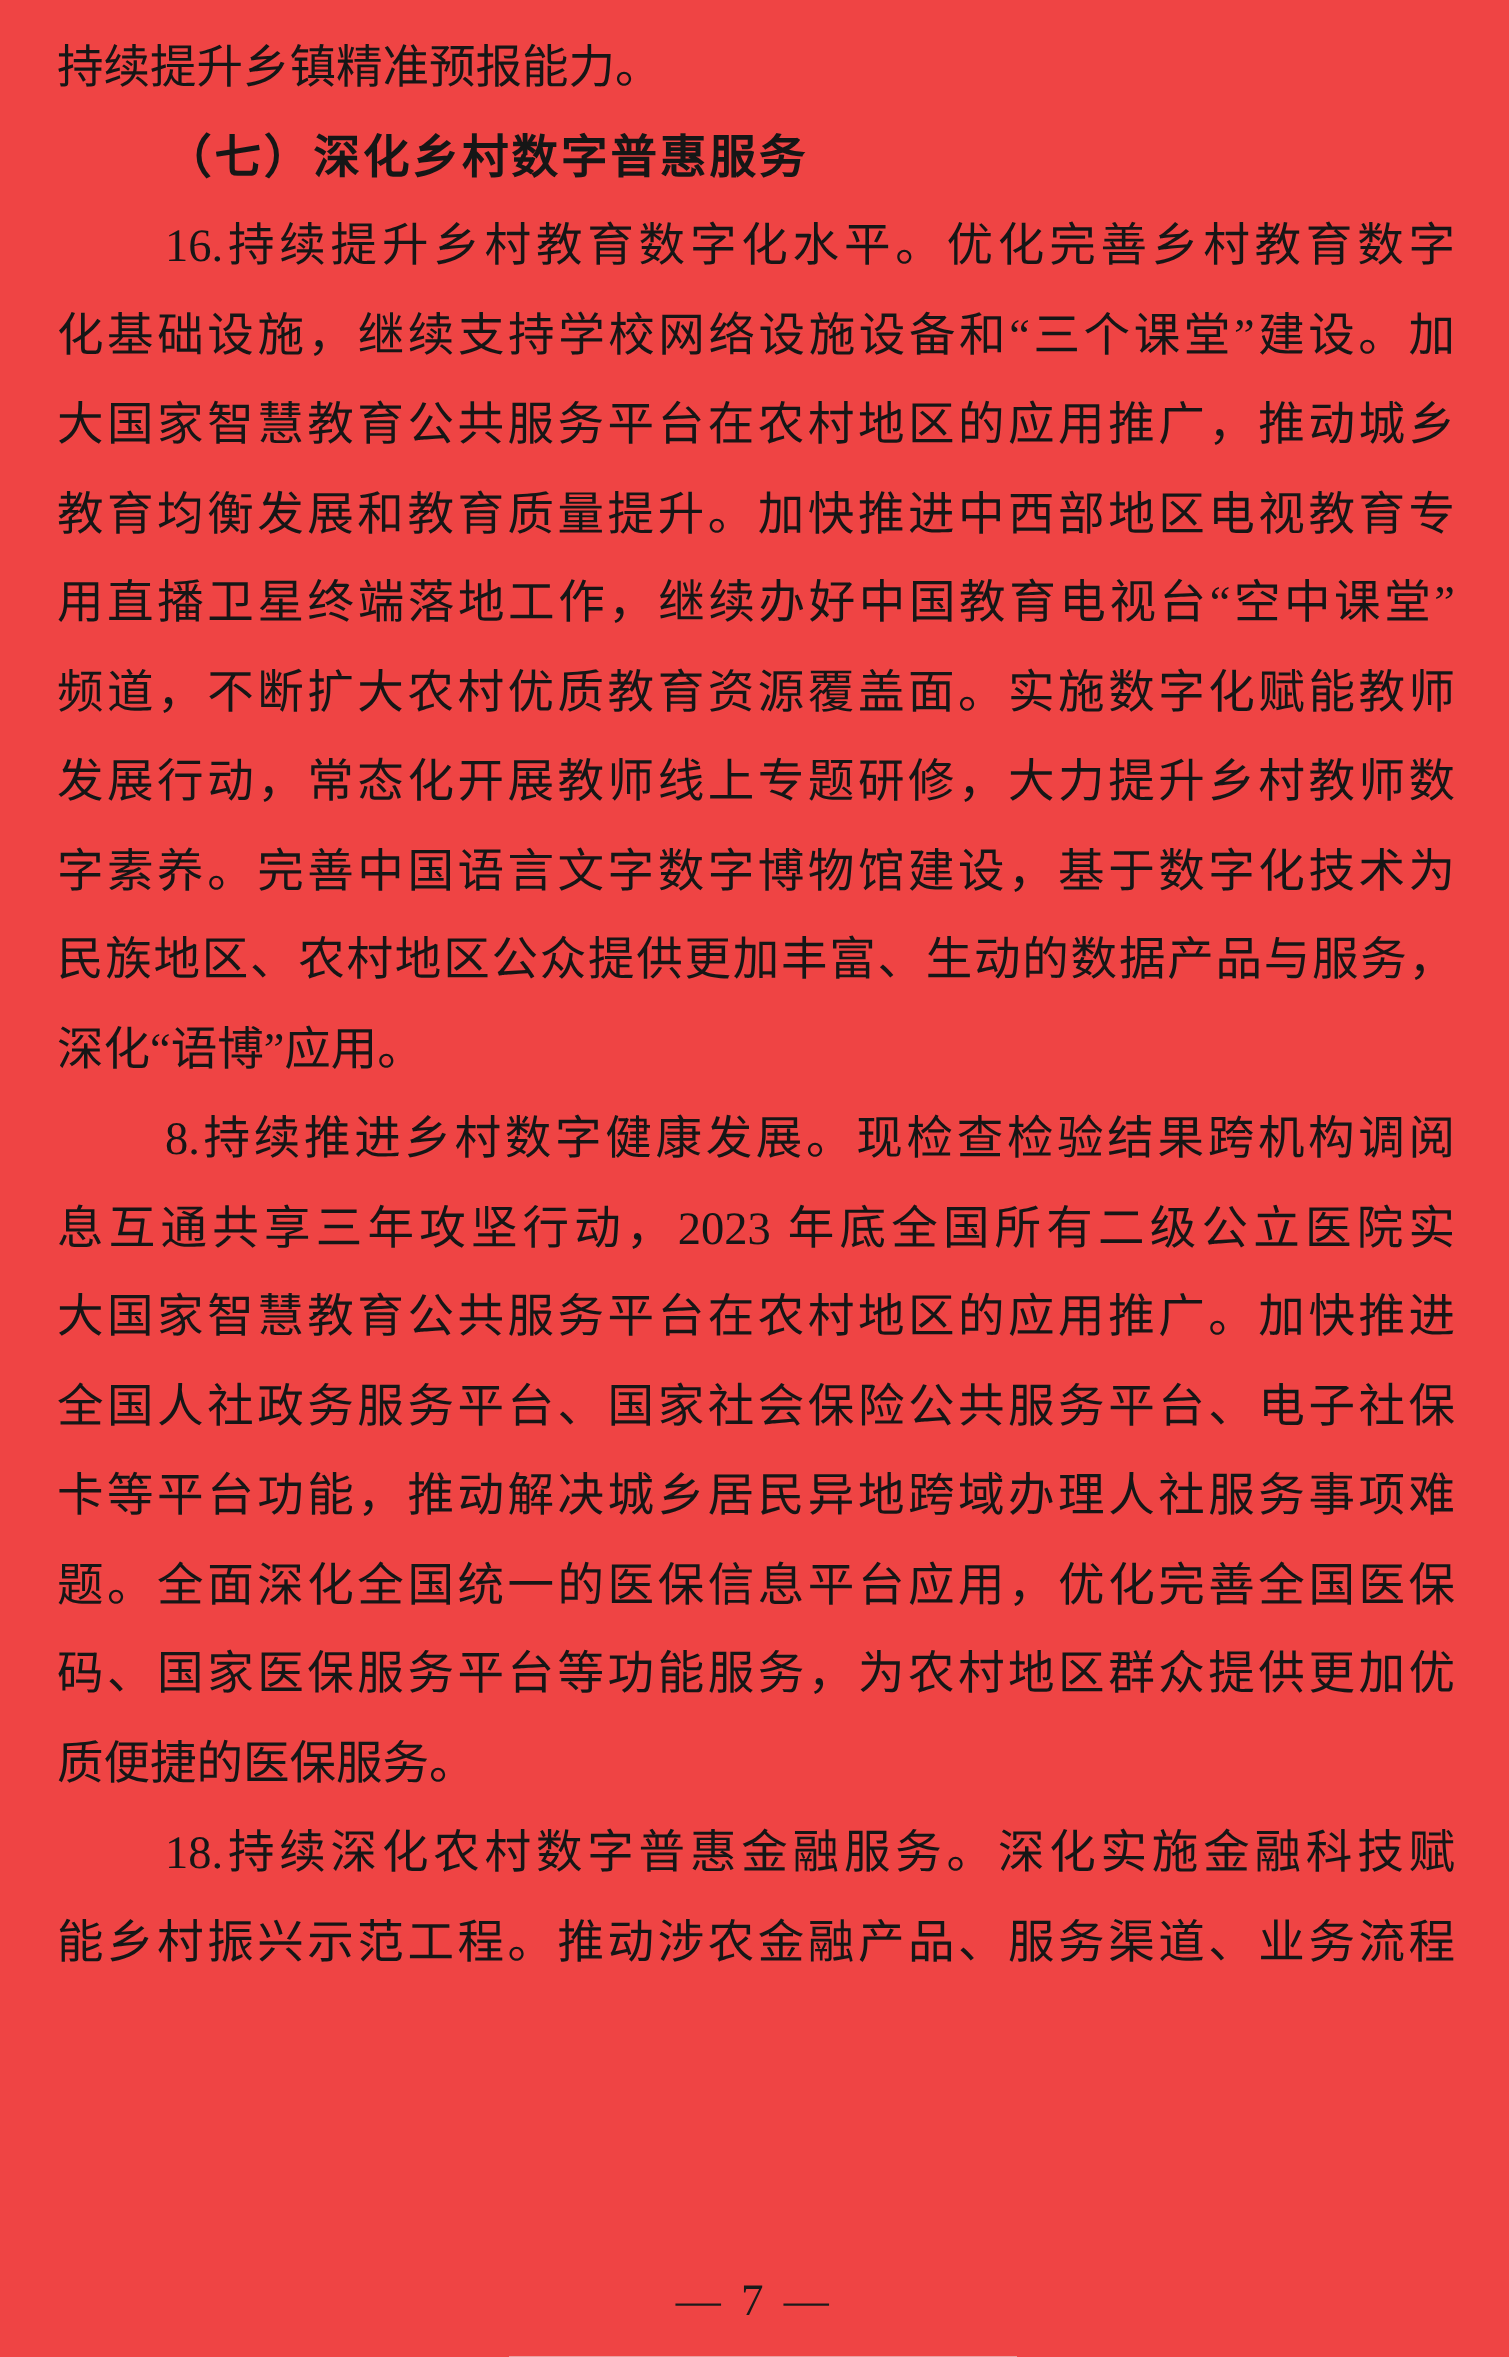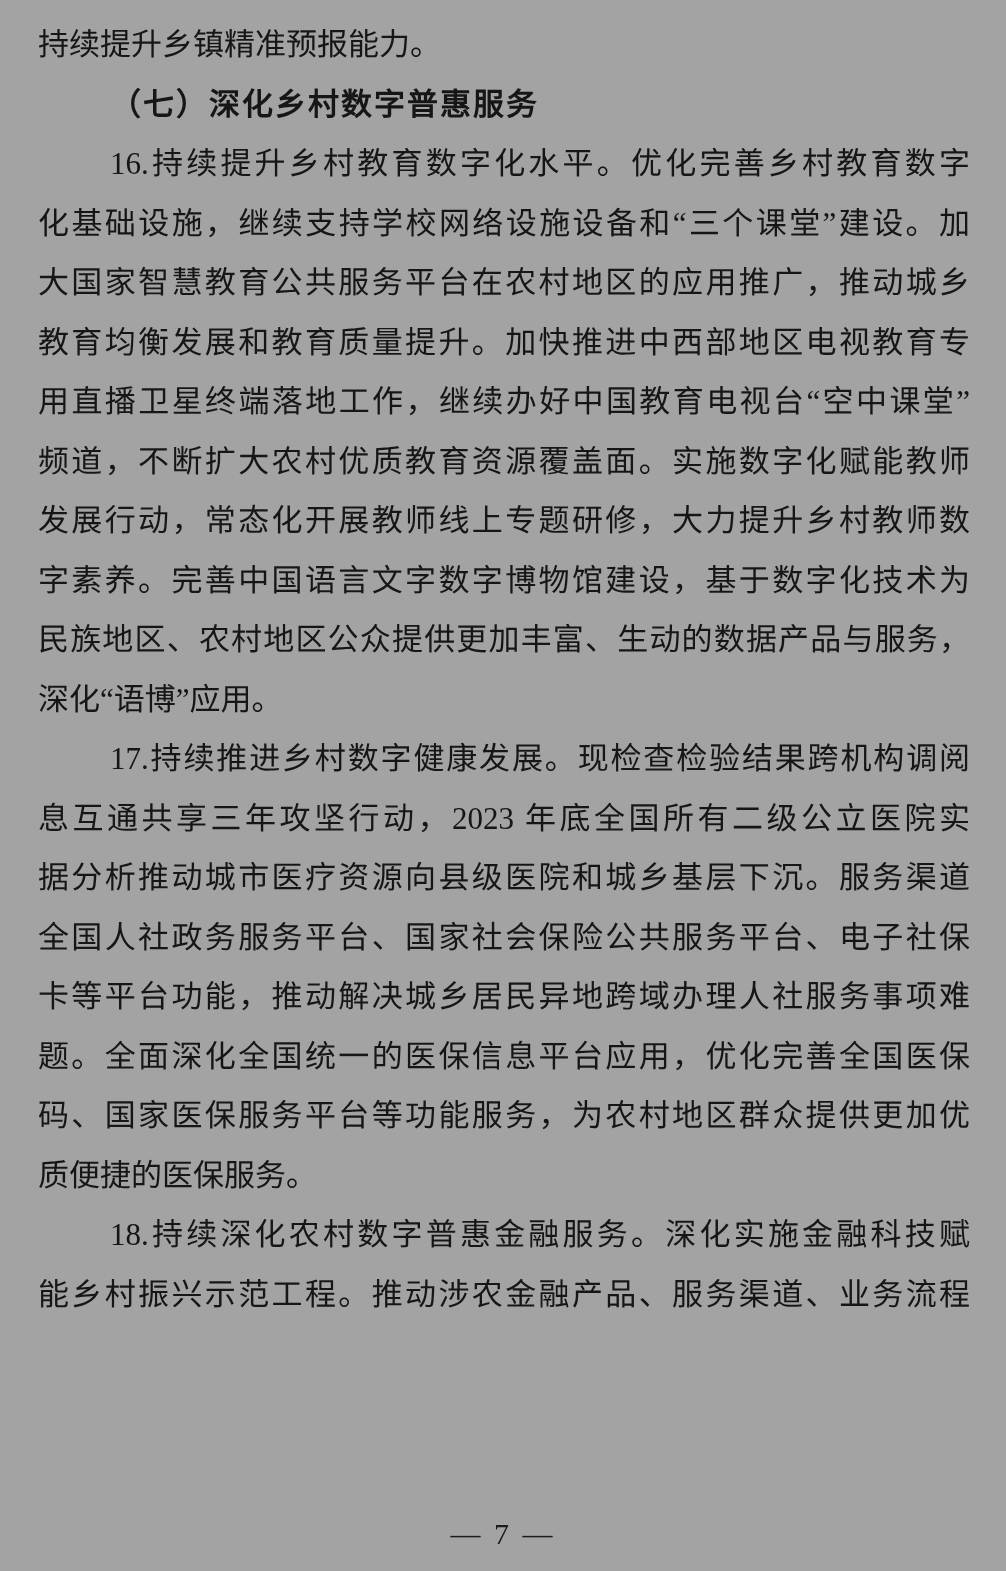--- a/index.html
+++ b/index.html
@@ -6,21 +6,21 @@
   html, body {
     margin: 0;
     padding: 0;
     background: #e8e8e8;
   }
   .page {
     position: relative;
     width: 1006px;
     height: 1571px;
     margin: 0 auto;
-    background: #a3a3a3;
+    background: #ef4444;
     color: #161616;
     font-family: "Liberation Serif", "DejaVu Serif", serif;
     overflow: hidden;
   }
   .doc-body {
     position: absolute;
     left: 38px;
     top: 15px;
     width: 932px;
     font-size: 31px;
@@ -77,24 +77,24 @@
     <div class="line">化基础设施，继续支持学校网络设施设备和“三个课堂”建设。加</div>
     <div class="line">大国家智慧教育公共服务平台在农村地区的应用推广，推动城乡</div>
     <div class="line">教育均衡发展和教育质量提升。加快推进中西部地区电视教育专</div>
     <div class="line">用直播卫星终端落地工作，继续办好中国教育电视台“空中课堂”</div>
     <div class="line">频道，不断扩大农村优质教育资源覆盖面。实施数字化赋能教师</div>
     <div class="line">发展行动，常态化开展教师线上专题研修，大力提升乡村教师数</div>
     <div class="line">字素养。完善中国语言文字数字博物馆建设，基于数字化技术为</div>
     <div class="line">民族地区、农村地区公众提供更加丰富、生动的数据产品与服务，</div>
     <div class="line short">深化“语博”应用。</div>
 
-    <div class="line indent"><span class="lead">17.持续推进乡村数字健康发展。</span><span>现检查检验结果跨机构调阅</span></div>
+    <div class="line indent"><span class="lead">8.持续推进乡村数字健康发展。</span><span>现检查检验结果跨机构调阅</span></div>
 
     <div class="line">息互通共享三年攻坚行动，2023 年底全国所有二级公立医院实</div>
-    <div class="line">据分析推动城市医疗资源向县级医院和城乡基层下沉。服务渠道</div>
+    <div class="line">大国家智慧教育公共服务平台在农村地区的应用推广。加快推进</div>
     <div class="line">全国人社政务服务平台、国家社会保险公共服务平台、电子社保</div>
     <div class="line">卡等平台功能，推动解决城乡居民异地跨域办理人社服务事项难</div>
     <div class="line">题。全面深化全国统一的医保信息平台应用，优化完善全国医保</div>
     <div class="line">码、国家医保服务平台等功能服务，为农村地区群众提供更加优</div>
     <div class="line short">质便捷的医保服务。</div>
 
     <div class="line indent"><span class="lead">18.持续深化农村数字普惠金融服务。</span><span>深化实施金融科技赋</span></div>
 
     <div class="line">能乡村振兴示范工程。推动涉农金融产品、服务渠道、业务流程</div>
   </div>

